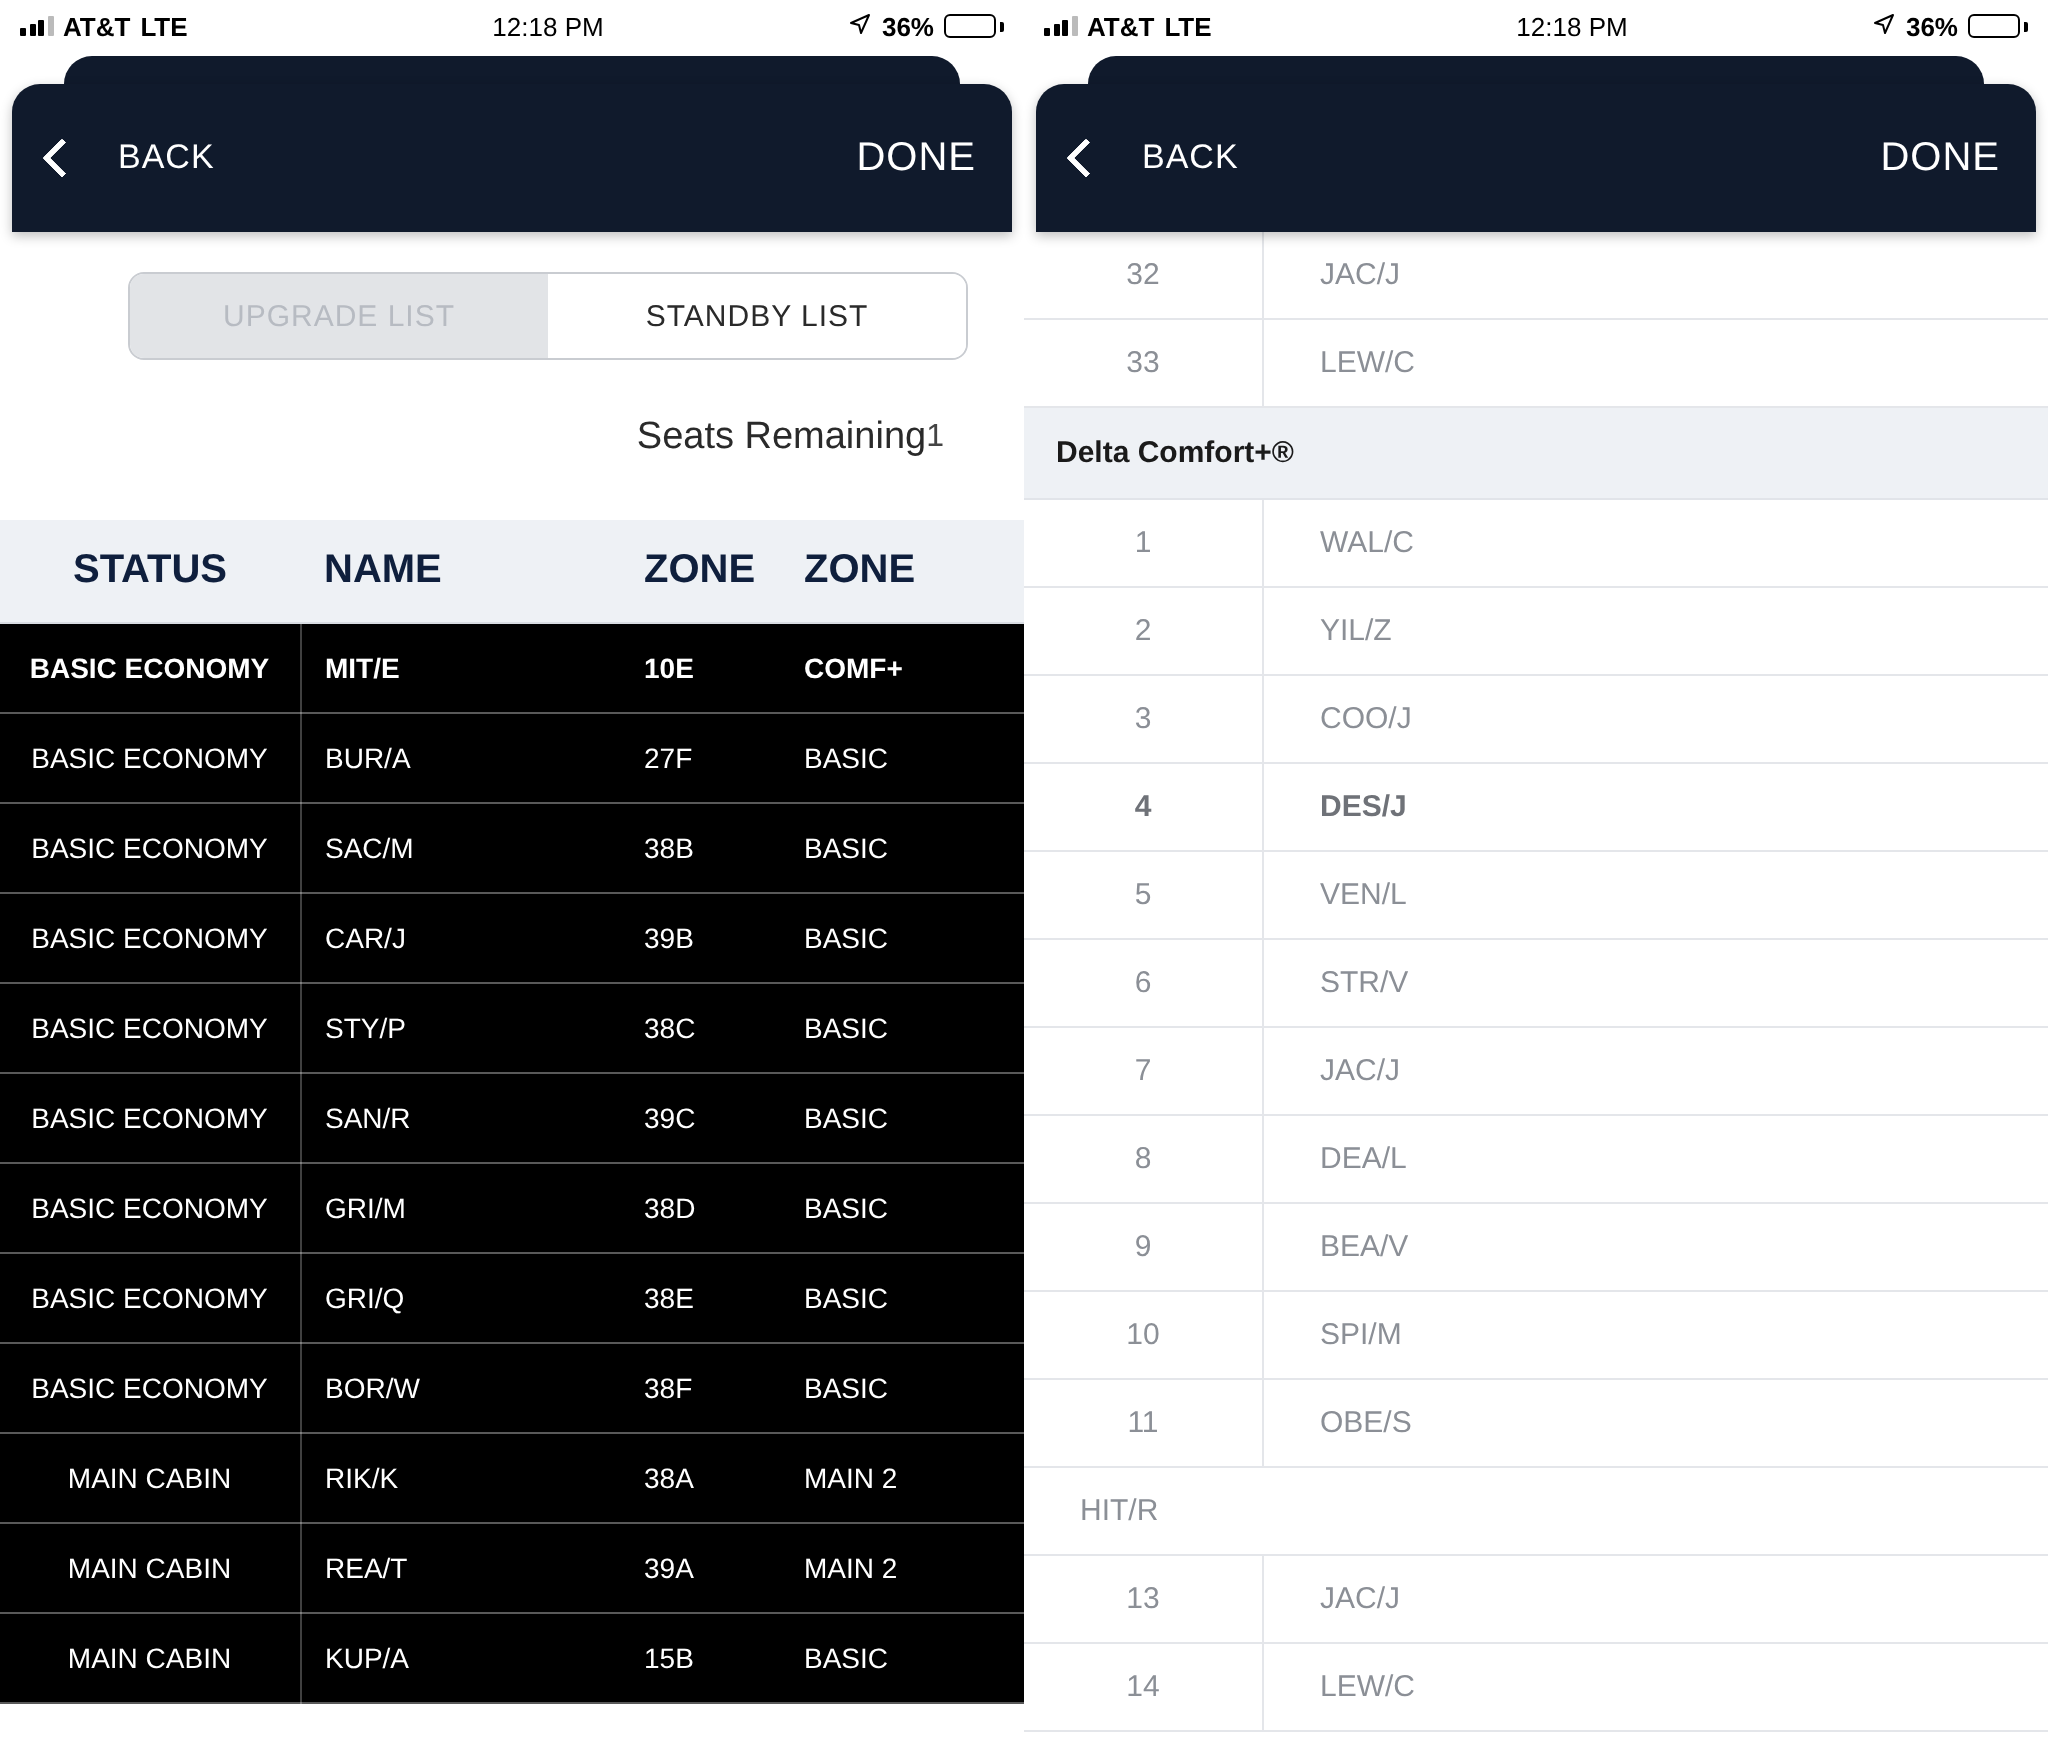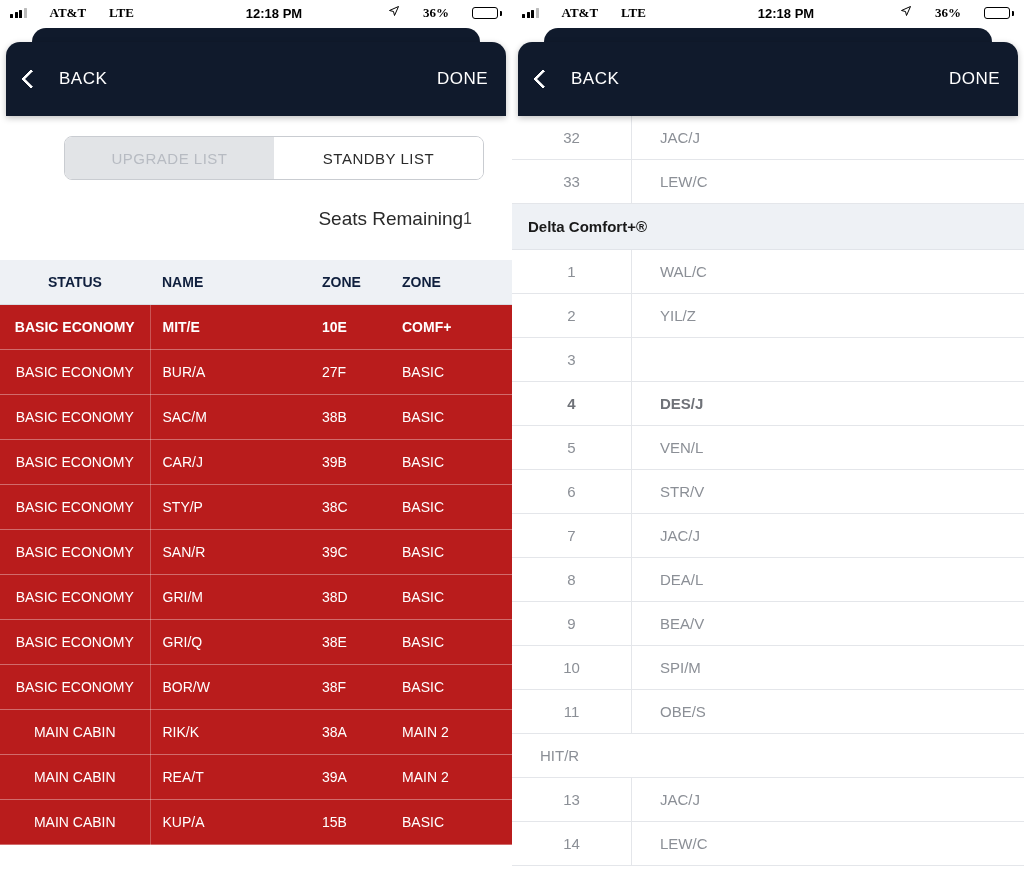--- a/index.html
+++ b/index.html
@@ -2,57 +2,57 @@
 <html><head>
 <meta charset="utf-8">
 <style>
   * { box-sizing: border-box; margin: 0; padding: 0; }
   html, body { width: 1024px; height: 876px; font-family: -apple-system, BlinkMacSystemFont, "Segoe UI", Arial, sans-serif; background: #fff; overflow: hidden; }
   .stage { display: flex; width: 1024px; height: 876px; }
   .phone { width: 512px; height: 876px; position: relative; background: #fff; overflow: hidden; }
 
   
   .statusbar { height: 26px; display: flex; align-items: center; justify-content: space-between; padding: 0 10px; font-size: 13px; font-weight: 600; color: #000; }
-  .sb-left, .sb-right { display: flex; align-items: center; gap: 23px; font-family: Liberation Serif, serif; }
-  .sb-center { position: absolute; left: 0; right: 0; text-align: center; font-weight: 700; pointer-events:none;padding-left:36px; }
+  .sb-left, .sb-right { display: flex; align-items: center; gap: 5px; }
+  .sb-center { position: absolute; left: 0; right: 0; text-align: center; font-weight: 400; pointer-events:none;padding-left:36px; }
   .signal { display: inline-flex; align-items: flex-end; gap: 1.5px; }
   .signal .bar { width: 3px; background: #000; border-radius: 0.5px; }
   .signal .b1 { height: 4px; } .signal .b2 { height: 6px; } .signal .b3 { height: 8px; } .signal .b4 { height: 10px; background: #bbb; }
   .loc-icon { display:inline-block; transform: rotate(0deg); }
   .battery { display: inline-flex; align-items: center; gap: 2px; }
   .battery .shell { width: 26px; height: 12px; border: 1px solid #000; border-radius: 3px; position: relative; padding: 1px; }
   .battery .fill { height: 100%; width: 36%; background: #000; border-radius: 1px; }
   .battery .tip { width: 2px; height: 5px; background: #000; border-radius: 0 1px 1px 0; }
 
   
   .navwrap { position: relative; height: 88px; margin-top: 2px; }
   .tab-lip { position: absolute; top: 0; left: 32px; right: 32px; height: 26px; background: #101a2c; border-radius: 14px 14px 0 0; }
   .navbar { position: absolute; top: 14px; left: 6px; right: 6px; bottom: 0; background: #101a2c; border-radius: 14px 14px 0 0; display: flex; align-items: center; justify-content: space-between; padding: 0 18px; color: #fff; box-shadow: 0 2px 6px rgba(0,0,0,.25); }
   .back-group { display: flex; align-items: center; gap: 21px; cursor: pointer; }
   .chev { width: 14px; height: 14px; border-left: 3px solid #fff; border-bottom: 3px solid #fff; transform: rotate(45deg); border-radius: 1px; }
   .back-label { font-size: 17px; letter-spacing: .5px; }
-  .done { font-size: 17px; letter-spacing: .5px; cursor: pointer; }
+  .done { font-size: 20px; letter-spacing: .5px; cursor: pointer; }
 
   
   .segwrap { padding: 20px 28px 10px; margin-left: 36px; }
   .segmented { display: flex; border: 1px solid #c9ccd1; border-radius: 8px; overflow: hidden; height: 44px; }
   .segmented .seg { flex: 1; display: flex; align-items: center; justify-content: center; font-size: 15px; letter-spacing: .5px; cursor: pointer; }
   .segmented .seg.inactive { background: #e2e4e7; color: #b7bbc2; }
   .segmented .seg.active { background: #fff; color: #2a2a2a; font-weight: 500; }
 
   .seats-remaining { display: flex; justify-content: flex-end; align-items: center; padding: 18px 40px 30px; font-size: 19px; color: #2a2a2a; }
   .seats-remaining .count { font-size: 16px; color: #444; }
 
   
   .tbl { width: 100%; border-collapse: collapse; }
-  .tbl thead th { background: #eef1f5; color: #0f1f3d; font-size: 14px; font-weight: 700; text-align: left; padding: 14px 12px; border-bottom: 1px solid #d9dde3; }
+  .tbl thead th { background: #eef1f5; color: #0f1f3d; font-size: 20px; font-weight: 700; text-align: left; padding: 14px 12px; border-bottom: 1px solid #d9dde3; }
   .tbl thead th:first-child { width: 150px; text-align: center; }
   .tbl thead th:nth-child(2) { width: 160px; }
   .tbl thead th:nth-child(3) { width: 80px; }
-  .tbl tbody td { background: #b91c1c; color: #fff; font-size: 14px; padding: 14px 12px; border-bottom: 1px solid rgba(255,255,255,.35); }
+  .tbl tbody td { background: #000000; color: #fff; font-size: 14px; padding: 14px 12px; border-bottom: 1px solid rgba(255,255,255,.35); }
   .tbl tbody tr.hl td { font-weight: 700; }
   .tbl tbody td.status { text-align: center; border-right: 1px solid rgba(255,255,255,.25); }
 
   
   .rlist { width: 100%; }
   .rlist .row { display: flex; border-bottom: 1px solid #e4e6ea; font-size: 15px; color: #8b8f96; }
   .rlist .row .num { width: 120px; text-align: center; padding: 13px 0; border-right: 1px solid #e4e6ea; }
   .rlist .row .name { flex: 1; padding: 13px 28px; }
   .rlist .row.bold .num, .rlist .row.bold .name { font-weight: 700; color: #6f7278; }
   .section-head { background: #eef1f5; color: #1a1a1a; font-weight: 700; font-size: 15px; padding: 14px 16px; border-bottom: 1px solid #e1e4e9; }
@@ -252,20 +252,21 @@
           <div class="row">
             <div class="num">1</div>
             <div class="name">WAL/C</div>
           </div>
           <div class="row">
             <div class="num">2</div>
             <div class="name">YIL/Z</div>
           </div>
           <div class="row">
             <div class="num">3</div>
+            <div class="name">COO/J</div>
           </div>
           <div class="row bold">
             <div class="num">4</div>
             <div class="name">DES/J</div>
           </div>
           <div class="row">
             <div class="num">5</div>
             <div class="name">VEN/L</div>
           </div>
           <div class="row">

